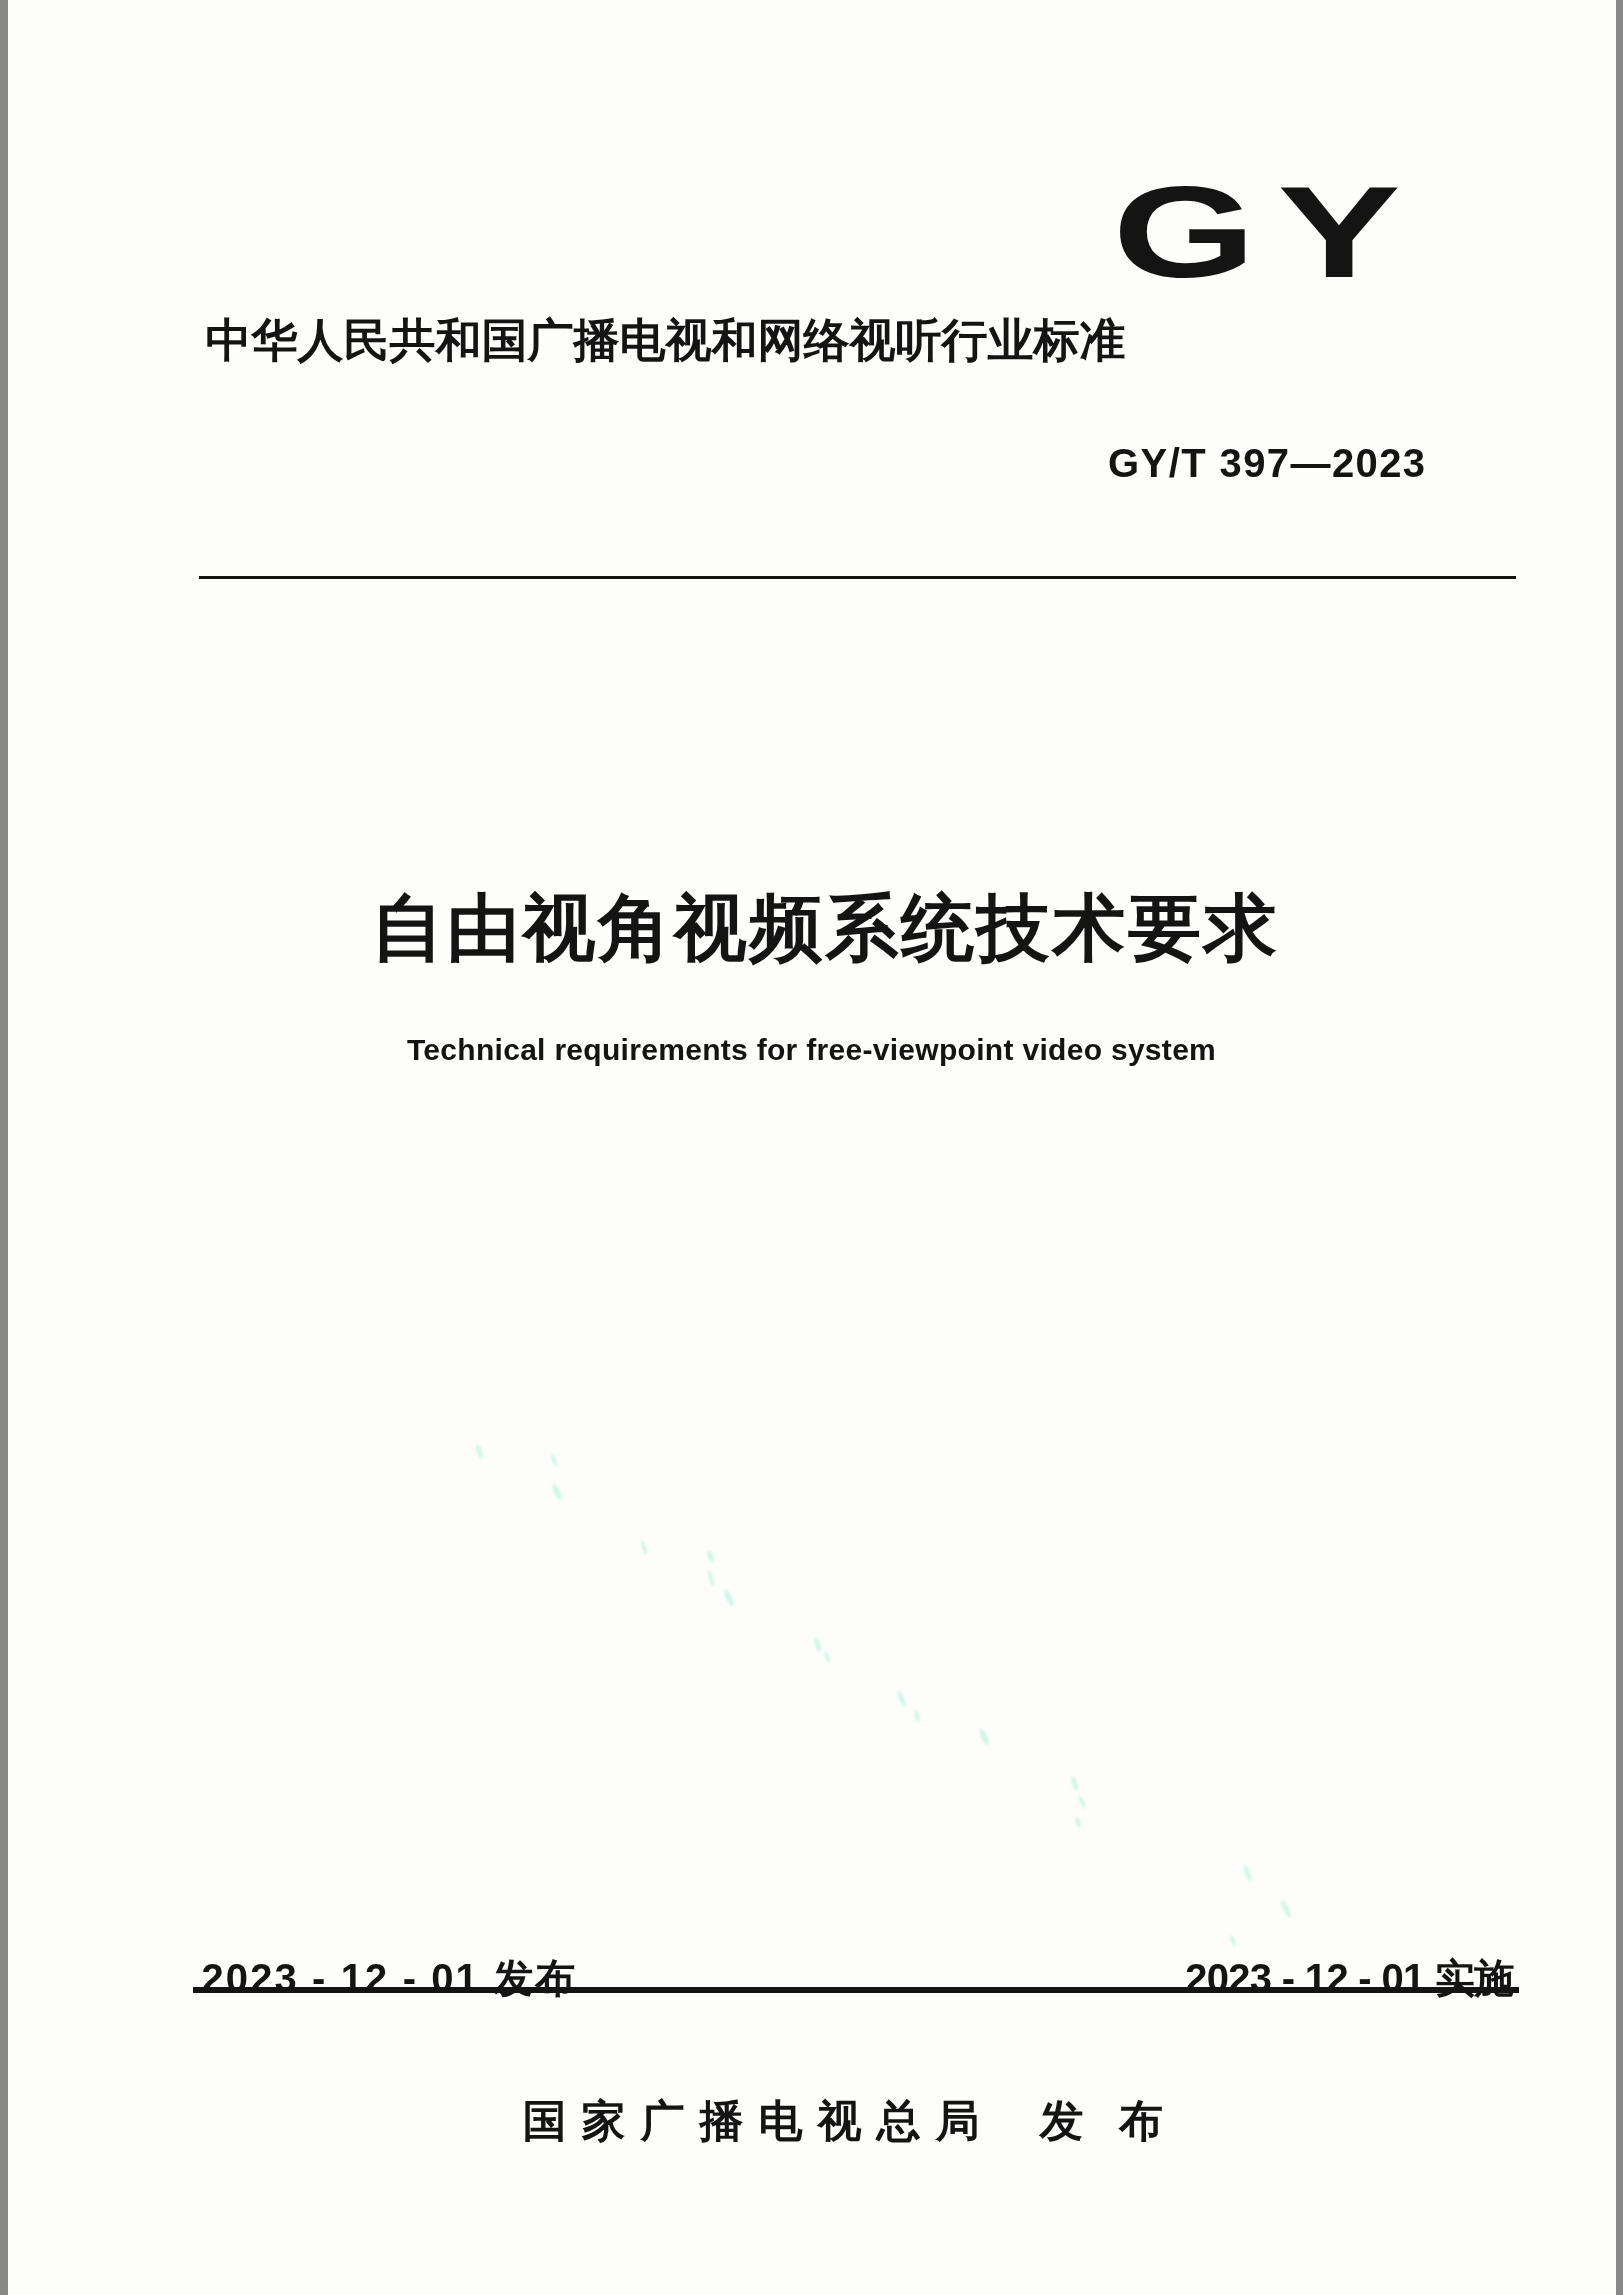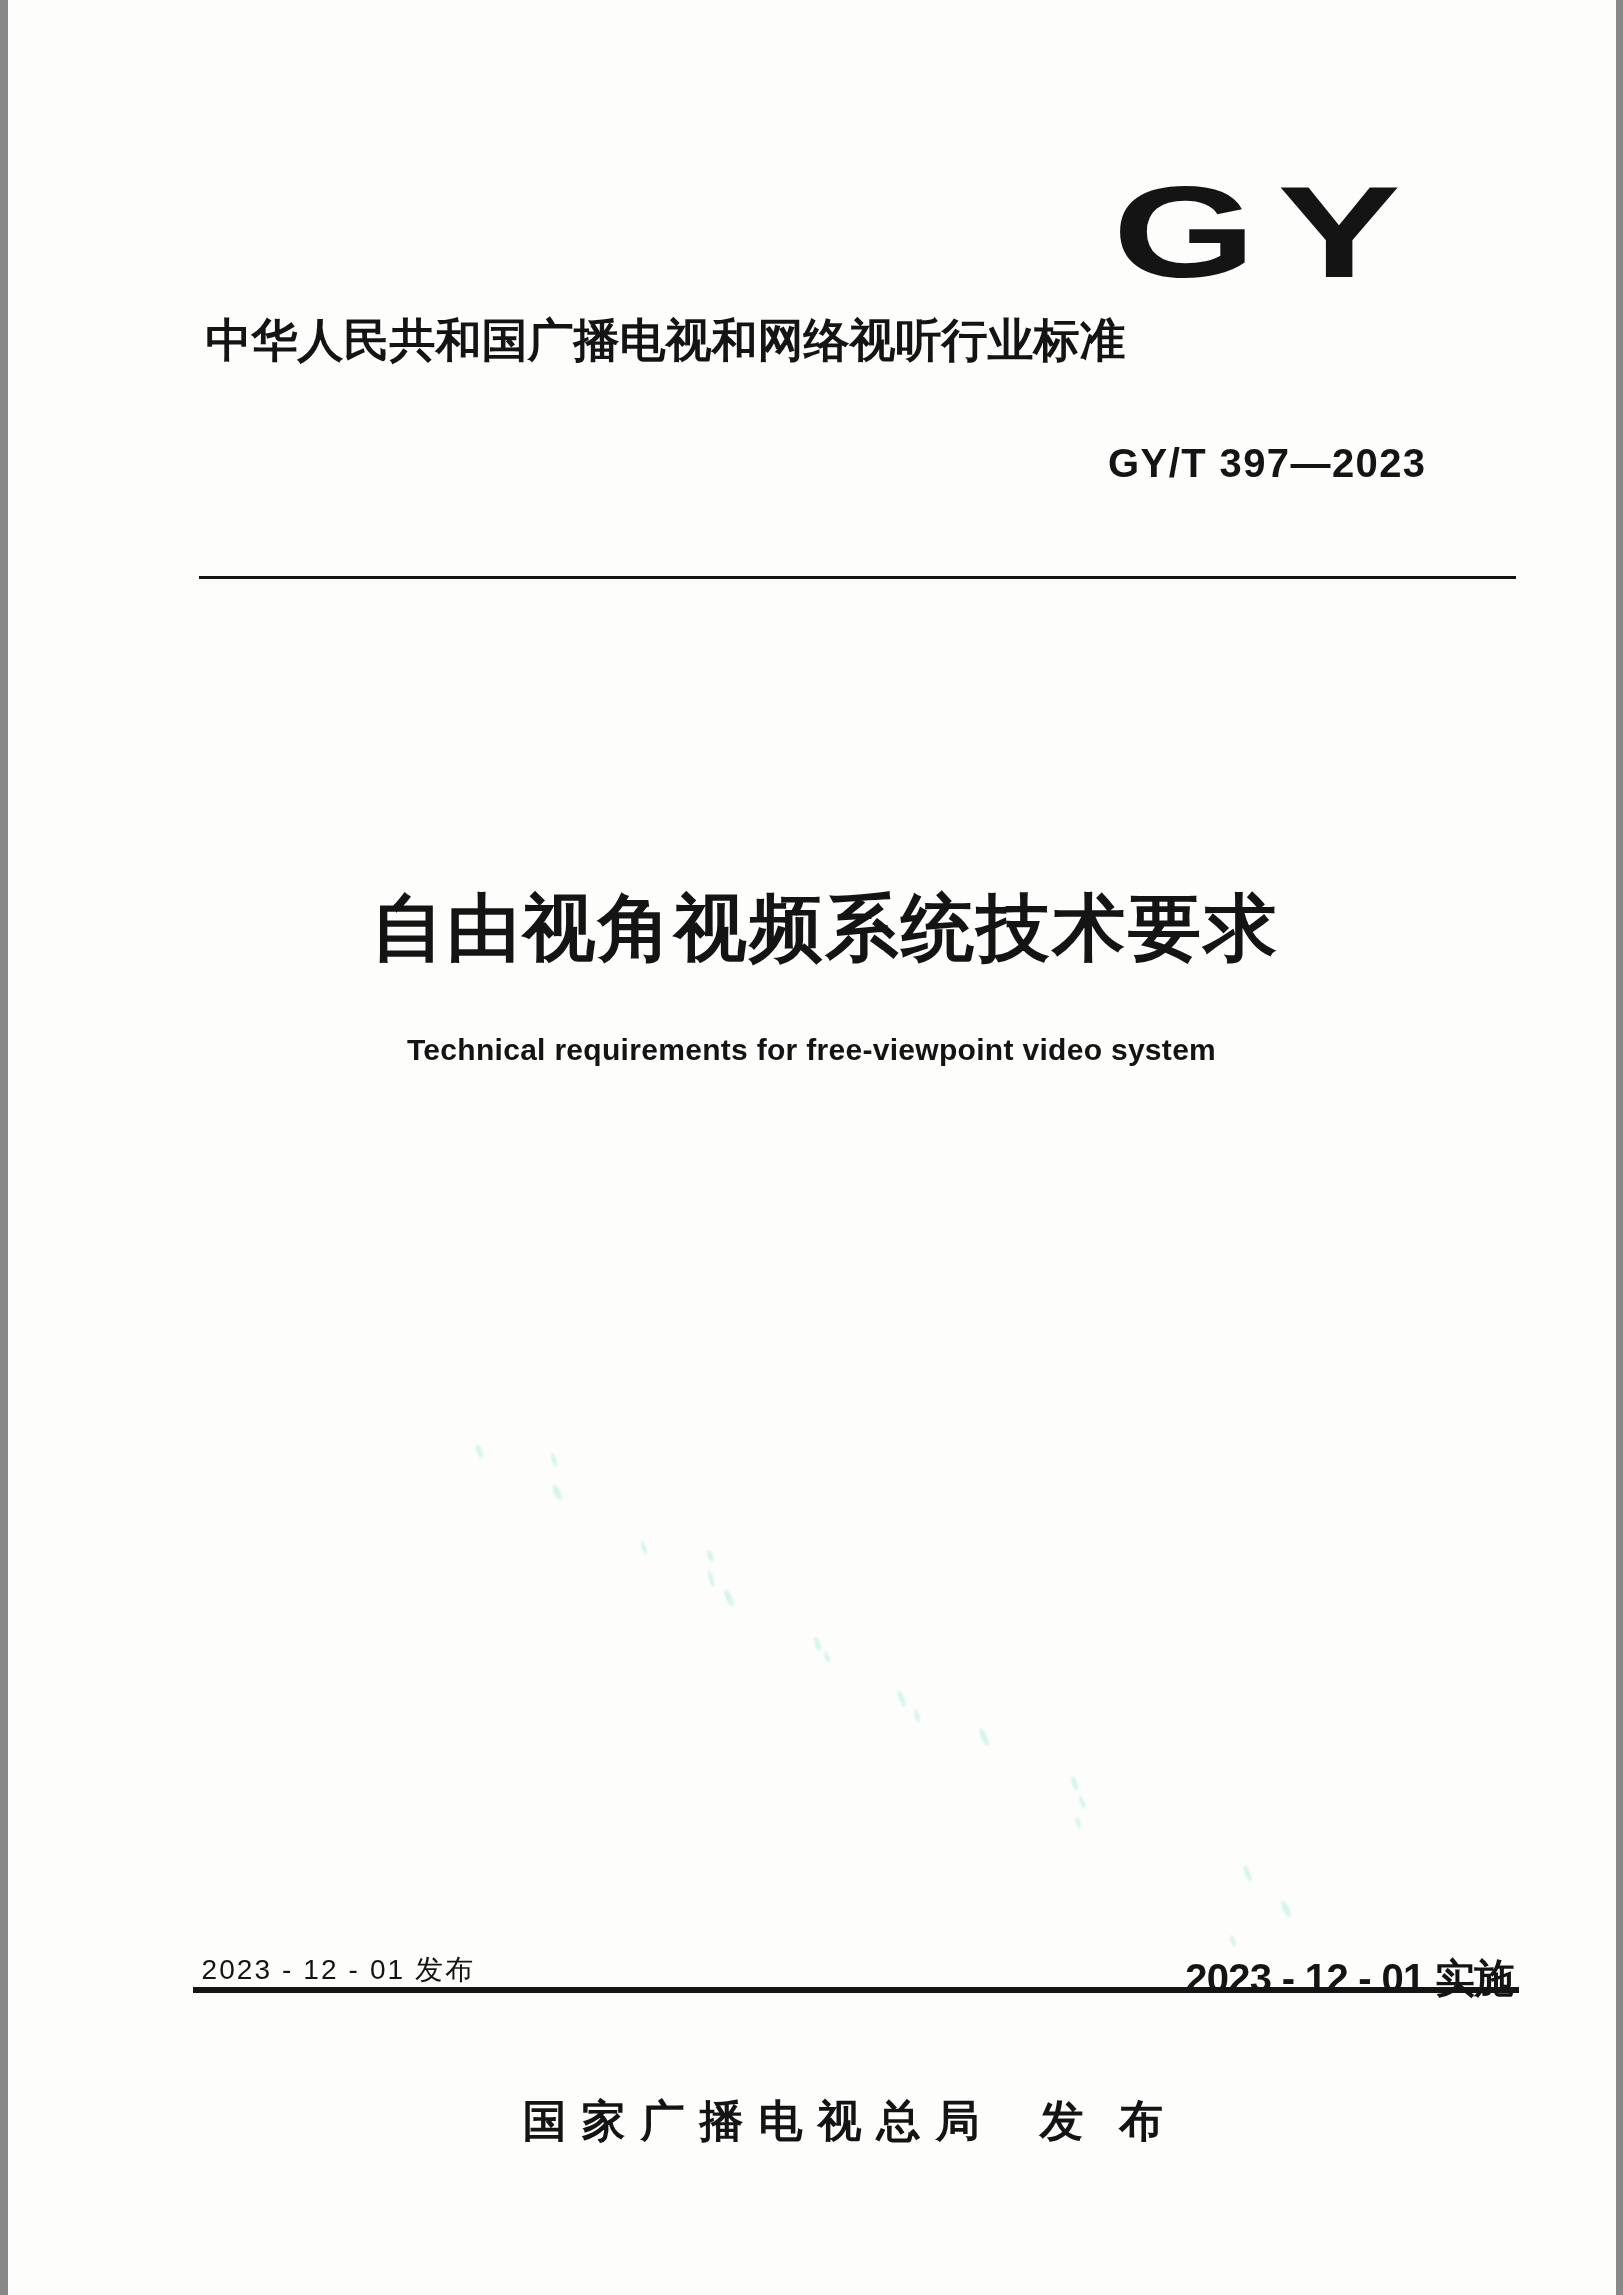--- a/index.html
+++ b/index.html
@@ -75,22 +75,22 @@
     transform:translateX(-50%);
     font-size:30px;
     font-weight:bold;
     letter-spacing:0.3px;
     white-space:nowrap;
   }
   .issue-date{
     position:absolute;
     top:1951px;
     left:194px;
-    font-size:28px;
-    font-weight:normal;
+    font-size:40px;
+    font-weight:bold;
     letter-spacing:2.1px;
     white-space:nowrap;
   }
   .impl-date{
     position:absolute;
     top:1951px;
     right:102px;
     font-size:40px;
     font-weight:bold;
     letter-spacing:-0.7px;

